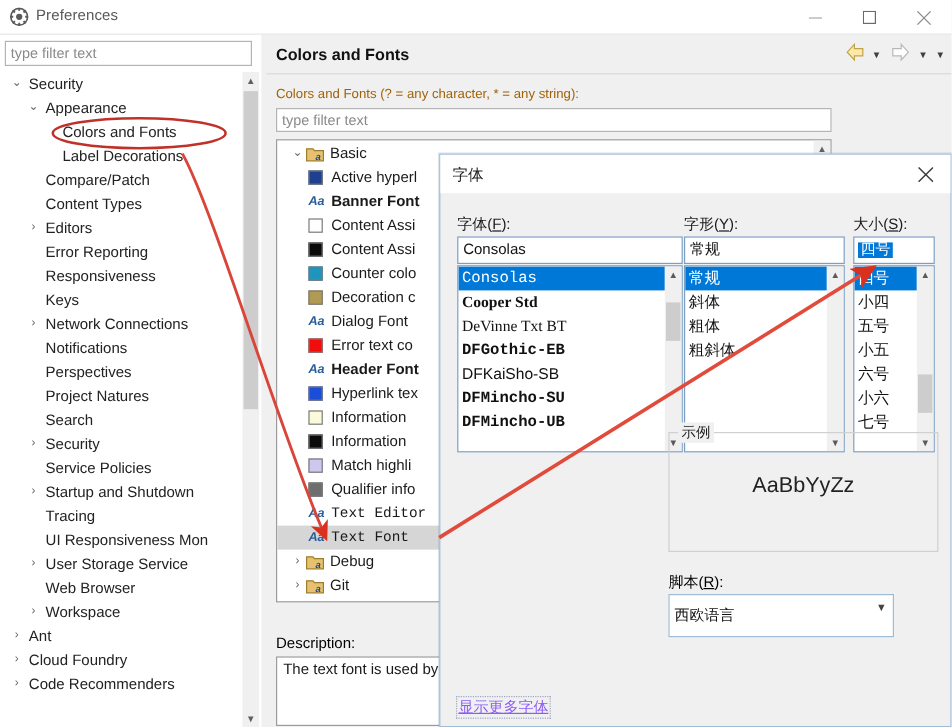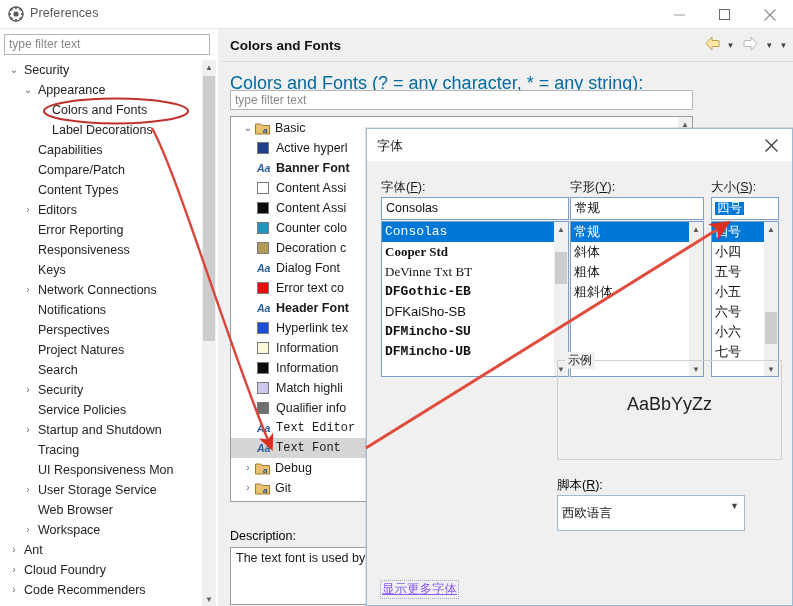--- a/index.html
+++ b/index.html
@@ -96,21 +96,21 @@
   }
   .navcaret {
     display: inline-block; vertical-align: middle; width: 11px;
     text-align: center; color: #404040; font-size: 8px;
   }
   #title-sep {
     position: absolute; left: 0; top: 32px; width: 571px; height: 1px;
     background: #dadada;
   }
   #cf-label {
-    position: absolute; left: 8px; top: 44px; font-size: 18px; color: #0369a1;
+    position: absolute; left: 8px; top: 44px; font-size: 11px; color: #a16207;
   }
   #cf-filter {
     position: absolute; left: 8px; top: 61px; width: 463px; height: 20px;
     border: 1px solid #b4b4b4; background: #fff; color: #8a8a8a;
     font-size: 12px; padding: 0 4px; line-height: 18px;
   }
 
   
   #cf-tree-box {
     position: absolute; left: 8px; top: 87px; width: 463px; height: 386px;
@@ -294,24 +294,20 @@
           <div class="tnode">
             <span class="twist" style="left: 34px;"></span>
             <span class="tlabel" style="left: 52px;">Colors and Fonts</span>
           </div>
           <div class="tnode">
             <span class="twist" style="left: 34px;"></span>
             <span class="tlabel" style="left: 52px;">Label Decorations</span>
           </div>
           <div class="tnode">
             <span class="twist" style="left: 20px;"></span>
-            <span class="tlabel" style="left: 38px;">Capabilities</span>
-          </div>
-          <div class="tnode">
-            <span class="twist" style="left: 20px;"></span>
             <span class="tlabel" style="left: 38px;">Compare/Patch</span>
           </div>
           <div class="tnode">
             <span class="twist" style="left: 20px;"></span>
             <span class="tlabel" style="left: 38px;">Content Types</span>
           </div>
           <div class="tnode">
             <span class="twist" style="left: 20px;">›</span>
             <span class="tlabel" style="left: 38px;">Editors</span>
           </div>

